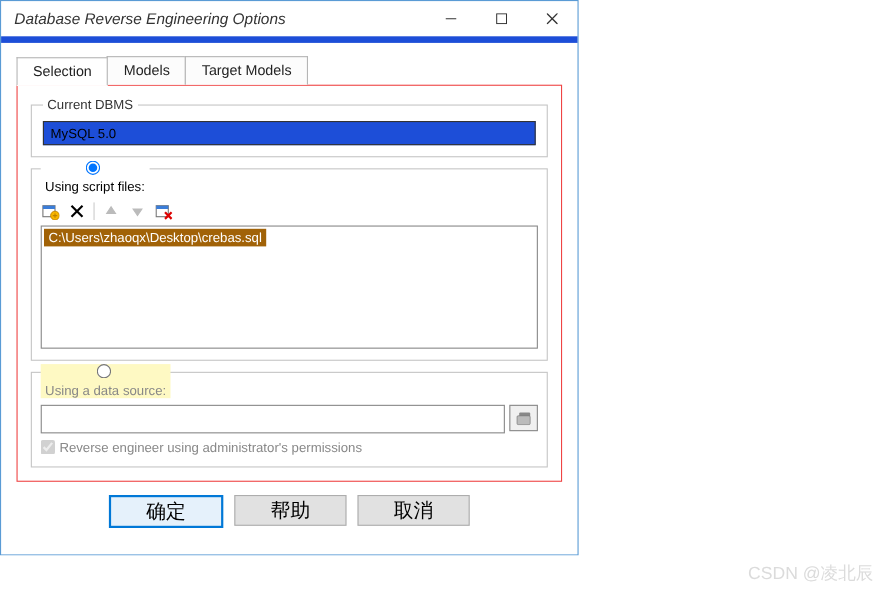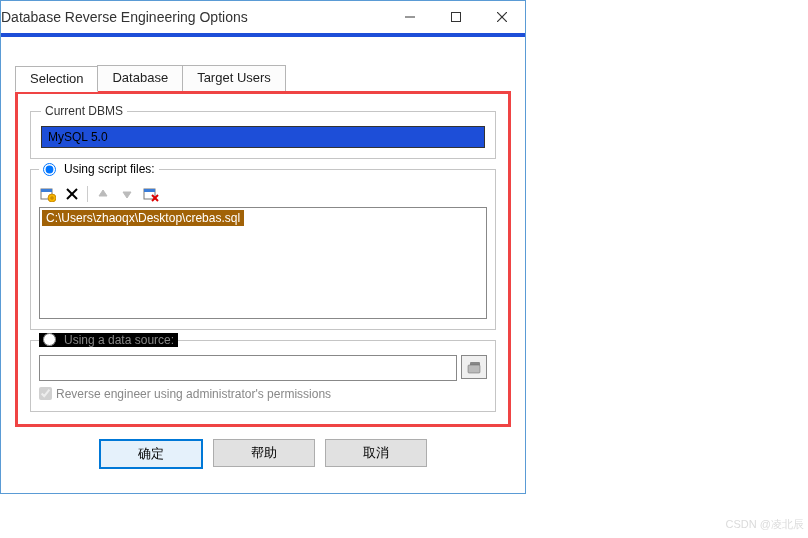--- a/index.html
+++ b/index.html
@@ -13,24 +13,25 @@
   .window {
     width: 524px;
     border: 1px solid #5a9bd5;
     background: #fff;
     position: relative;
   }
   .titlebar {
     height: 32px;
     display: flex;
     align-items: center;
-    padding-left: 0;
+    padding-left: 12px;
     font-size: 14px;
     color: #333;
-    border-bottom: 4px solid #1d4ed8;
+    border-bottom: 6px solid #1d4ed8;
+    font-style: italic;
   }
   .titlebar-text { flex: 1; }
   .titlebar-controls {
     display: flex;
     height: 100%;
   }
   .titlebar-btn {
     width: 46px;
     display: flex;
     align-items: center;
@@ -49,33 +50,32 @@
   }
   .tab {
     padding: 4px 14px 5px 14px;
     border: 1px solid #b5b5b5;
     border-bottom: none;
     background: #fff;
     margin-right: -1px;
     font-size: 13px;
     color: #222;
     position: relative;
-    margin-top: 16px;
   }
   .tab.active {
     border-bottom: 1px solid #fff;
     top: 1px;
     z-index: 3;
     font-weight: normal;
   }
   .tab.inactive {
     background: #fcfcfc;
   }
   .tab-panel {
-    border: 3px solid #ef4444;
+    border: 1px solid #ef4444;
     padding: 10px 12px 12px 12px;
     margin-top: 0;
     position: relative;
     top: 0;
   }
   fieldset {
     border: 1px solid #c5c5c5;
     margin: 0 0 10px 0;
     padding: 8px 10px 10px 10px;
   }
@@ -92,20 +92,21 @@
     padding: 2px 6px;
     font-size: 12px;
     font-family: inherit;
     background: #1d4ed8;
   }
   .radio-row {
     display: flex;
     align-items: center;
     gap: 4px;
     font-size: 12px;
+    flex-direction: column;
   }
   .radio-row input[type=radio] {
     margin: 0 4px 0 0;
   }
   .script-group {
     border: 1px solid #c5c5c5;
     padding: 4px 8px 10px 8px;
     margin-bottom: 10px;
   }
   .script-group-label {
@@ -149,21 +150,21 @@
     display: inline-block;
     margin: 2px;
   }
   .ds-group {
     border: 1px solid #c5c5c5;
     padding: 4px 8px 10px 8px;
   }
   .ds-label {
     position: relative;
     top: -12px;
-    background: #000000;
+    background: #fef9c3;
     display: inline-flex;
     align-items: center;
     padding: 0 4px;
     color: #888;
   }
   .ds-row {
     display: flex;
     gap: 4px;
     margin-top: -6px;
   }
@@ -196,35 +197,35 @@
     display: flex;
     justify-content: center;
     gap: 10px;
     padding: 12px 0 14px 0;
   }
   .dlg-btn {
     width: 100px;
     height: 26px;
     border: 1px solid #adadad;
     background: #e1e1e1;
-    font-size: 13px;
+    font-size: 18px;
     font-family: inherit;
     display: flex;
     align-items: center;
     justify-content: center;
   }
   .dlg-btn.default {
     border: 2px solid #0078d7;
     background: #e5f1fb;
   }
   .watermark {
     position: absolute;
-    right: 4px;
+    right: 14px;
     bottom: 6px;
-    font-size: 11px;
+    font-size: 16px;
     color: #ccc;
     opacity: 0.7;
     pointer-events: none;
   }
   .arrow-disabled svg { stroke:#bbb; fill:#bbb; }
 </style>
 </head>
 <body>
 
 <div class="window">
@@ -248,22 +249,22 @@
             <line x1="10" y1="0" x2="0" y2="10" stroke-width="1.2"></line>
           </svg>
       </div>
     </div>
   </div>
 
   <div class="content">
 
     <div class="tabs">
       <div class="tab active">Selection</div>
-      <div class="tab inactive">Database</div>
-      <div class="tab inactive">Target Users</div>
+      <div class="tab inactive">Models</div>
+      <div class="tab inactive">Target Models</div>
     </div>
 
     <div class="tab-panel">
 
       <fieldset>
         <legend>Current DBMS</legend>
         <input class="dbms-input" type="text" value="MySQL 5.0" style="">
       </fieldset>
 
       <div class="script-group">

